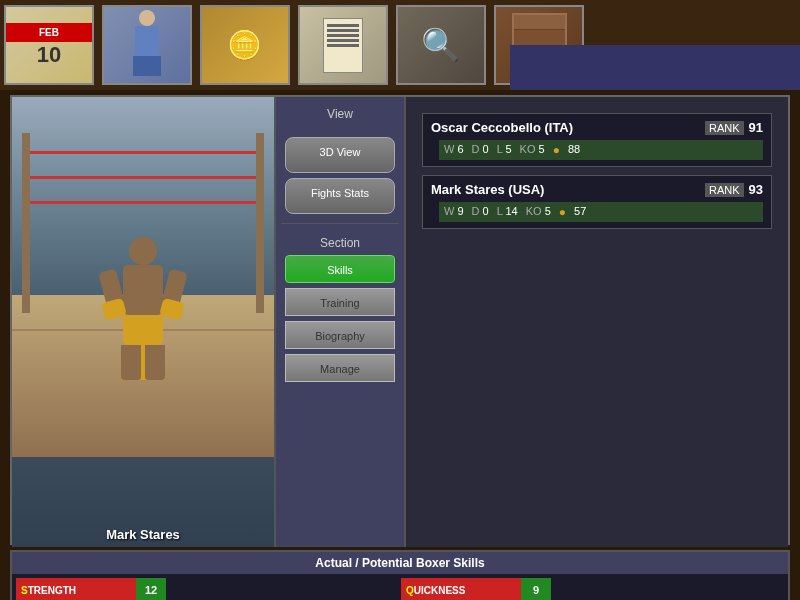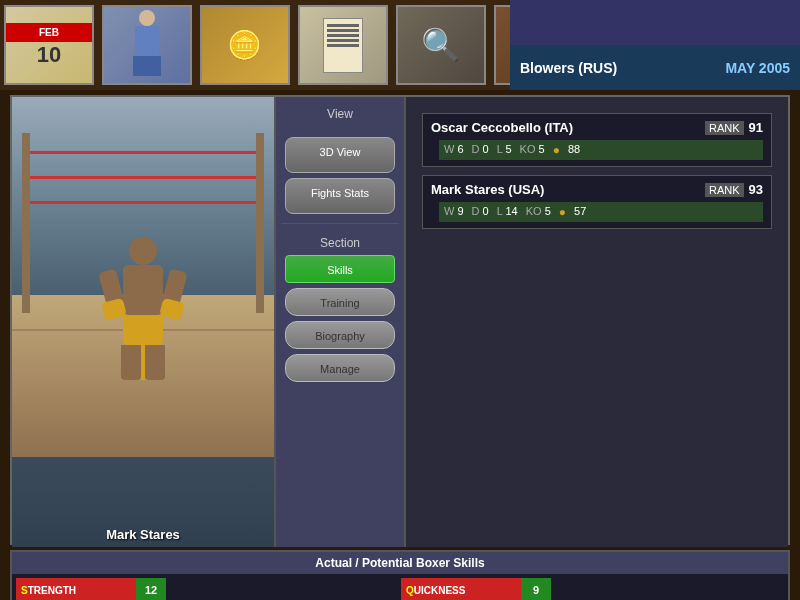--- a/index.html
+++ b/index.html
@@ -276,21 +276,21 @@
       margin-bottom: 5px;
       text-align: center;
       line-height: 28px;
     }
 
     .btn-section {
       width: 110px;
       height: 28px;
       background: linear-gradient(180deg, #999, #777);
       border: 1px solid #bbb;
-      border-radius: 12px;
+      border-radius: 0;
       color: #333;
       font-size: 11px;
       cursor: pointer;
       margin-bottom: 5px;
       text-align: center;
       line-height: 28px;
     }
 
     
     #fighters-panel {
@@ -476,24 +476,20 @@
   </div>
 
   <div class="nav-icon furniture">
     <div style="width:55px; height:65px; background:#7a5030; border:2px solid #9a7050; position:relative;">
       <div style="height:15px; background:#8a6040; border-bottom:1px solid #6a4020;"></div>
     </div>
   </div>
 
   <div class="nav-right">
     <div class="nav-top-right"></div>
-    <div class="nav-bottom-right">
-      <span class="location-text">Blowers (RUS)</span>
-      <span class="date-text">MAY 2005</span>
-    </div>
   </div>
 </div>
 
 <div id="main-content">
 
   <div id="boxer-panel">
     <div class="ring-bg">
       <div style="position:absolute; top:0; left:0; width:100%; height:100%; background:linear-gradient(180deg, #9aaabb 0%, #708898 25%, #4a6070 55%, #2a4050 100%);"></div>
 
       <div style="position:absolute; top:15%; left:5%; width:90%; height:3px; background:#cc3333; z-index:2;"></div>

